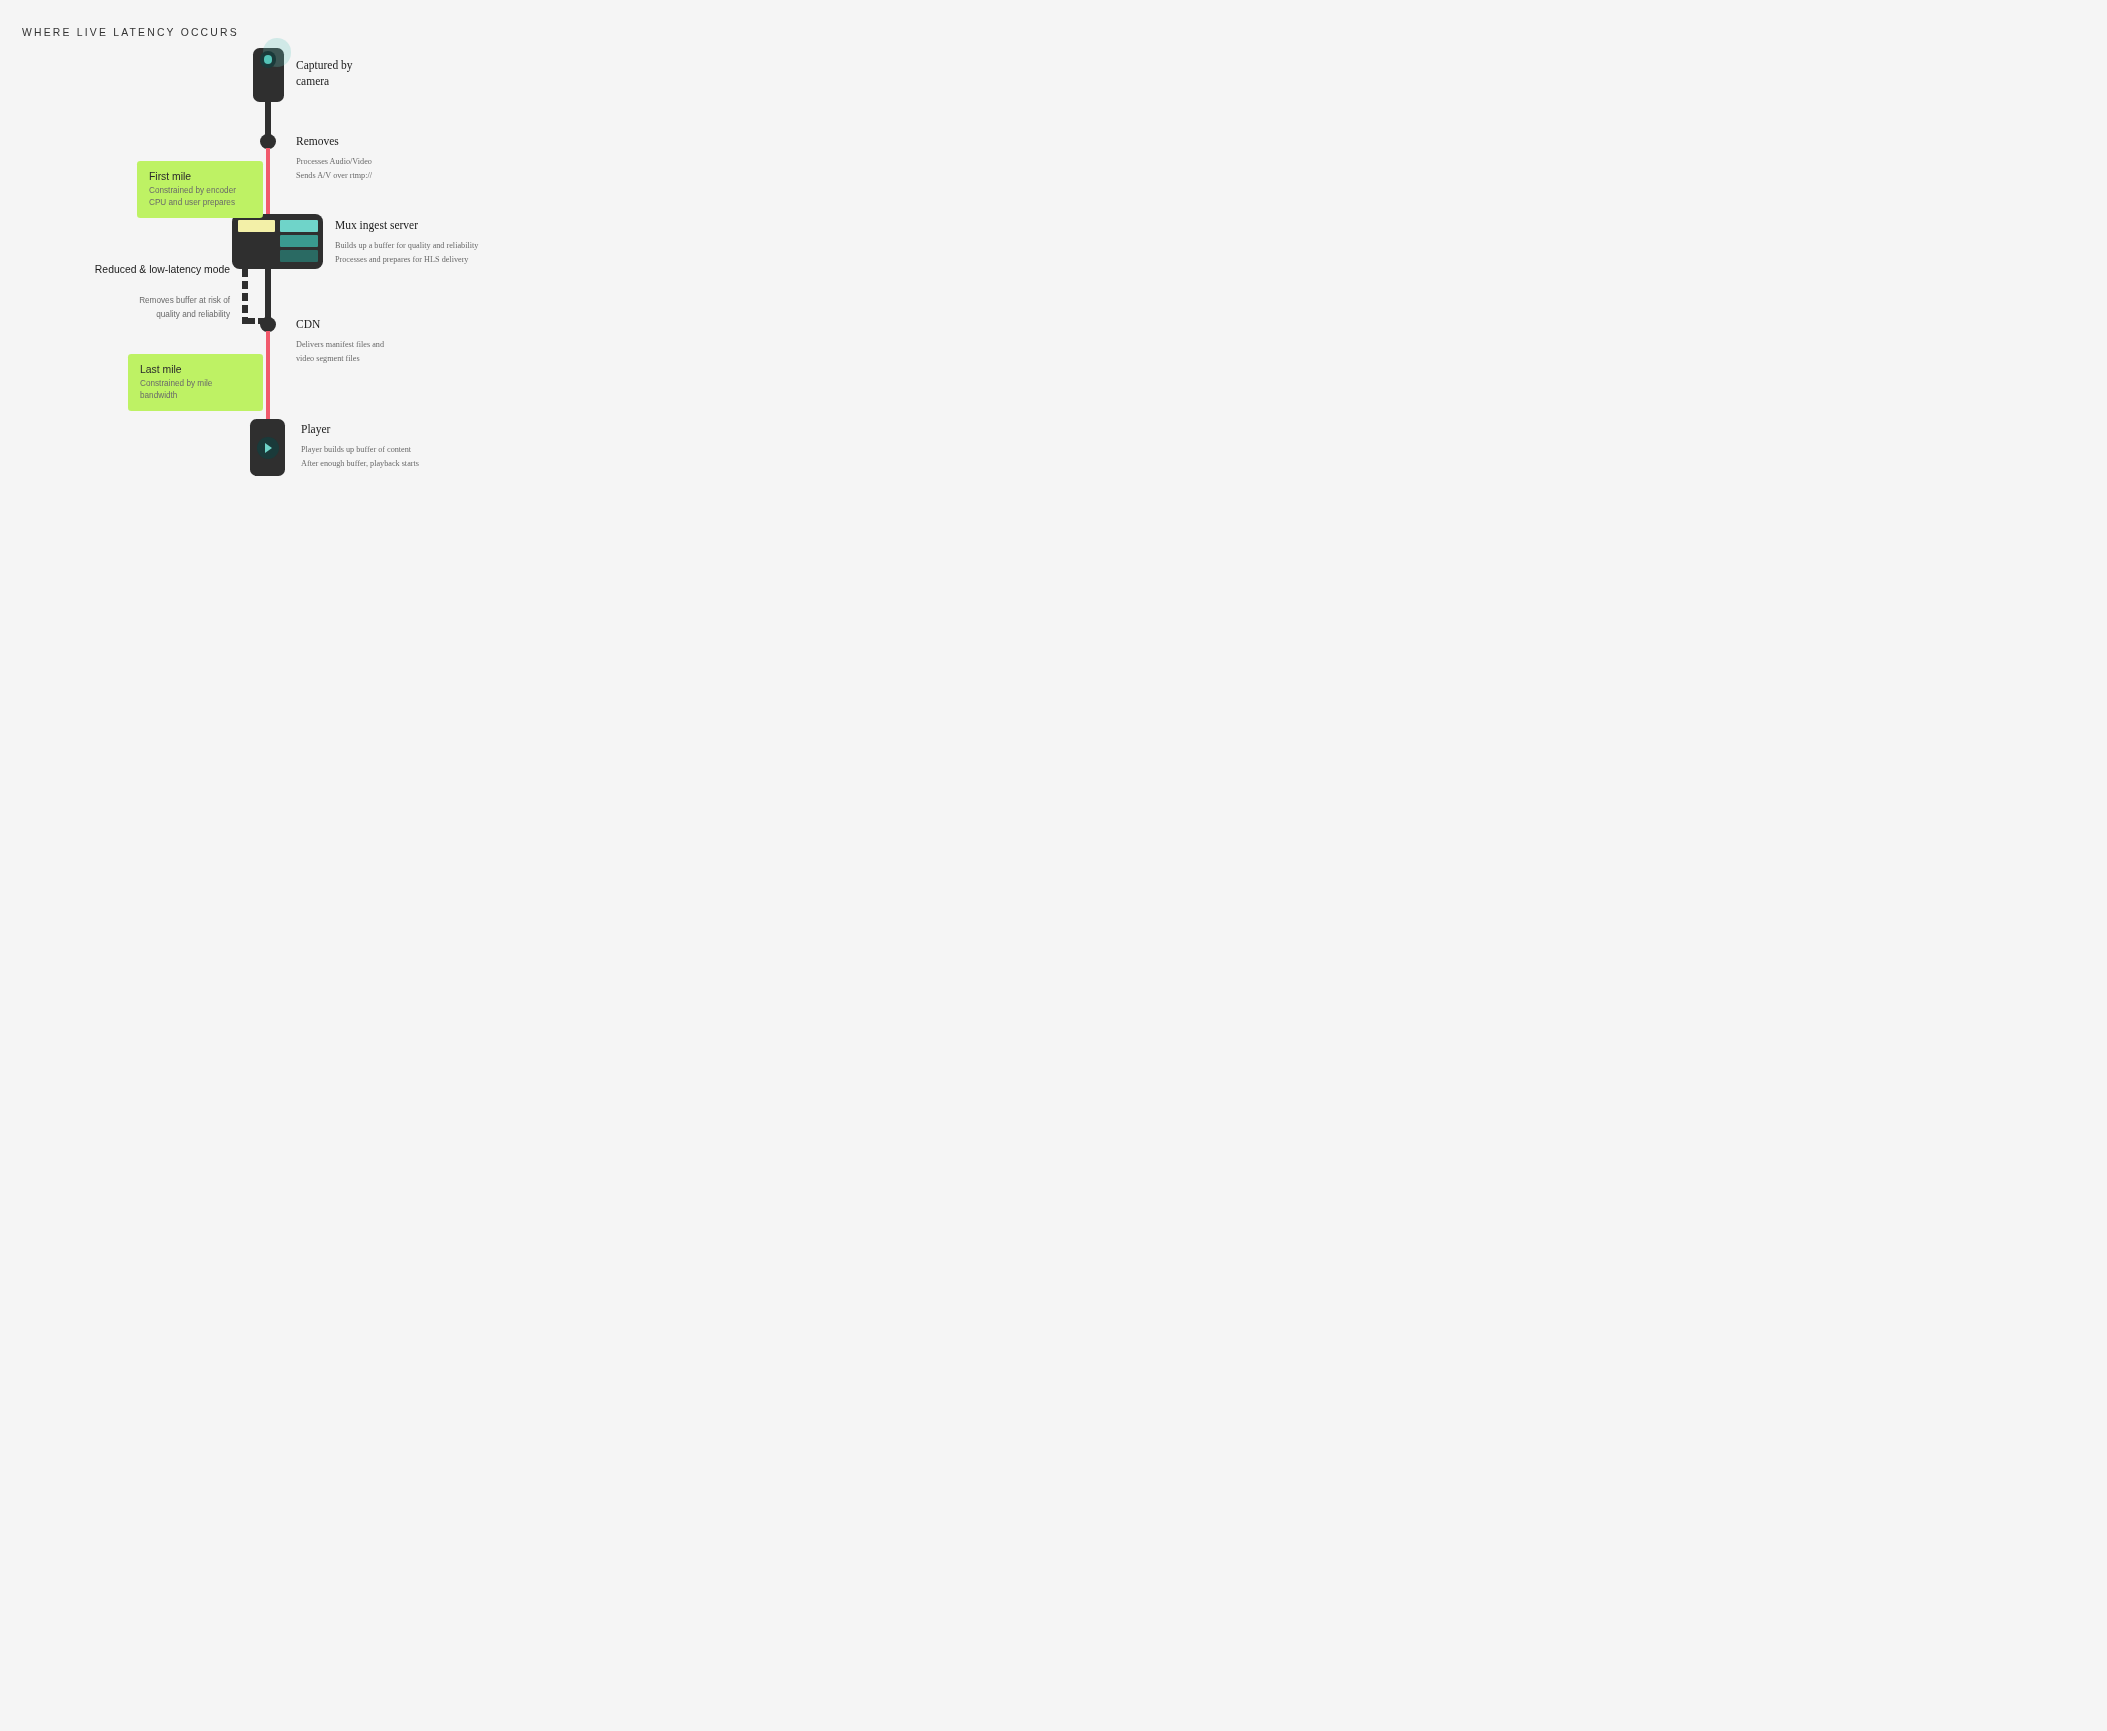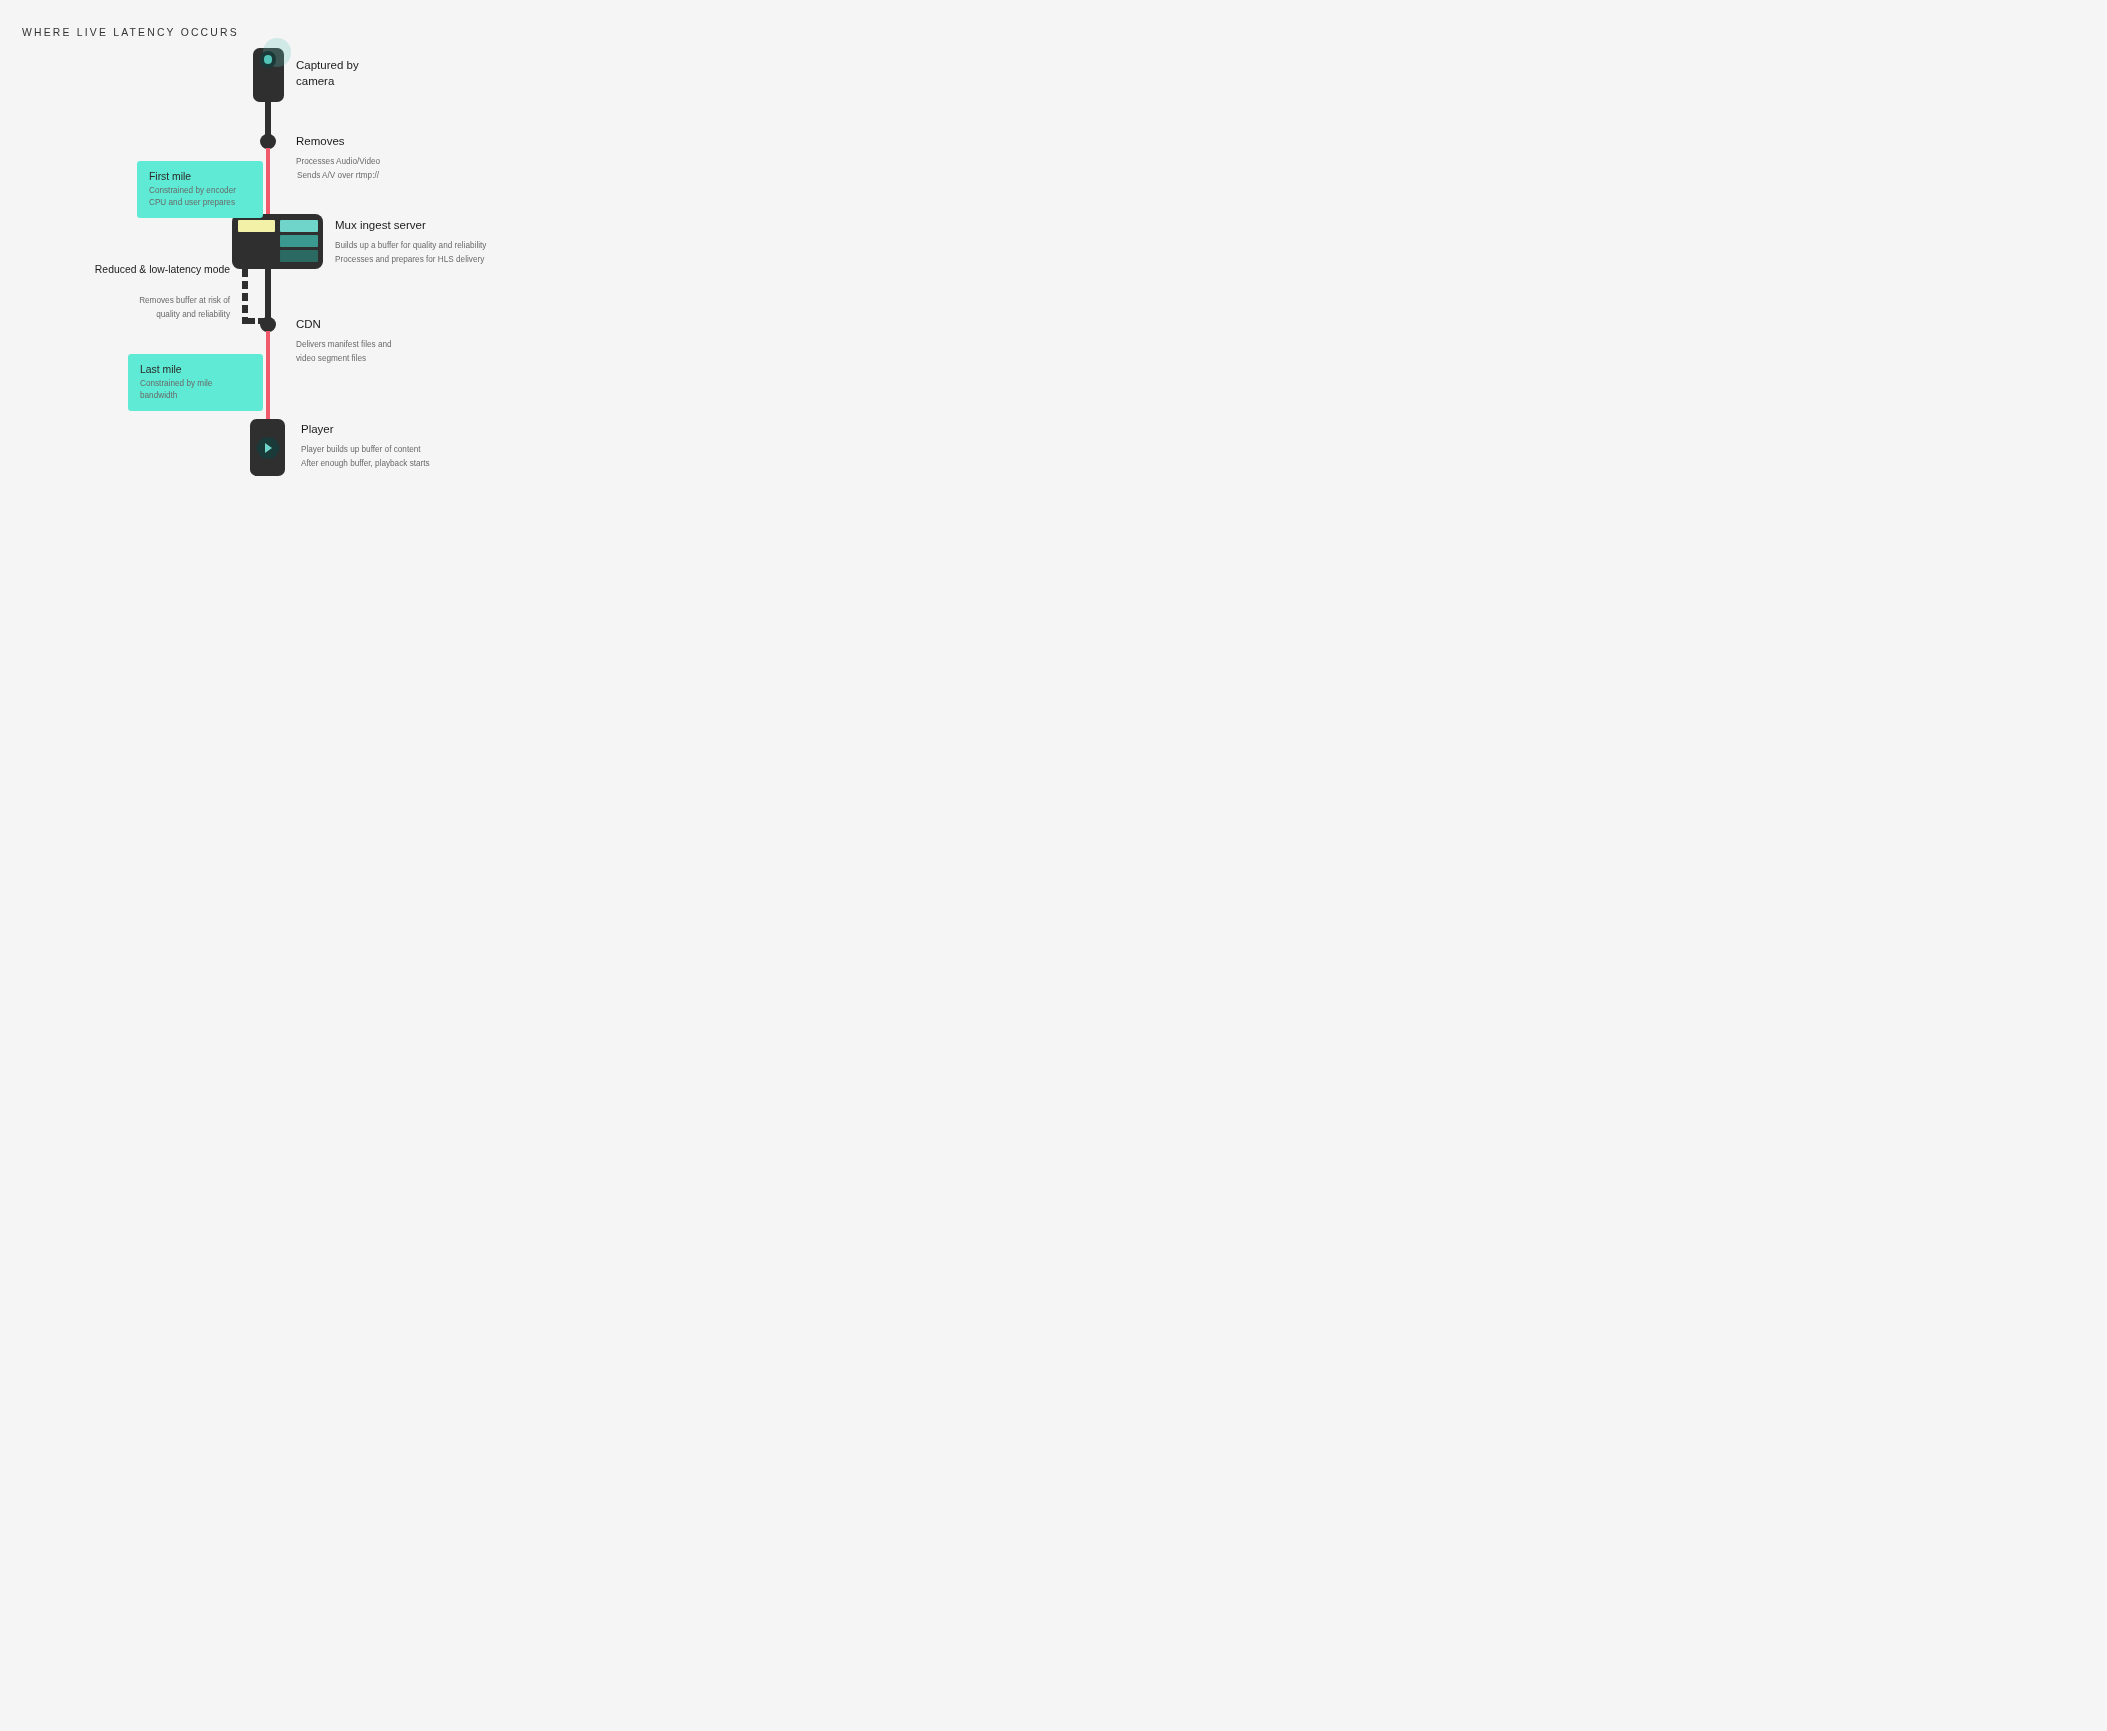--- a/index.html
+++ b/index.html
@@ -42,39 +42,40 @@
       position: absolute;
       left: -2.7px;
       width: 5.5px;
     }
     .vline.dark { background: #2f2f2f; }
     .vline.red { background: #f15a6c; }
     
     
     .callout {
       position: absolute;
-      background: #5eead4;
+      background: #bef264;
       border-radius: 3.3px;
       padding: 10px 12px;
     }
     .callout-title {
       font-size: 10.4px;
       font-weight: 500;
       color: #2a2a2a;
       margin-bottom: 3.3px;
     }
     .callout-sub {
       font-size: 8.2px;
       color: #6a6a6a;
       line-height: 1.4;
     }
     
     .node-label {
       position: absolute;
       left: 307px;
+      font-family: Liberation Serif, serif;
     }
     .node-label.camera { left: 296px; }
     .node-label.server { left: 323px; }
     .node-title {
       font-size: 11.5px;
       font-weight: 500;
       color: #1a1a1a;
       line-height: 1.35;
       margin-bottom: 5.5px;
     }

